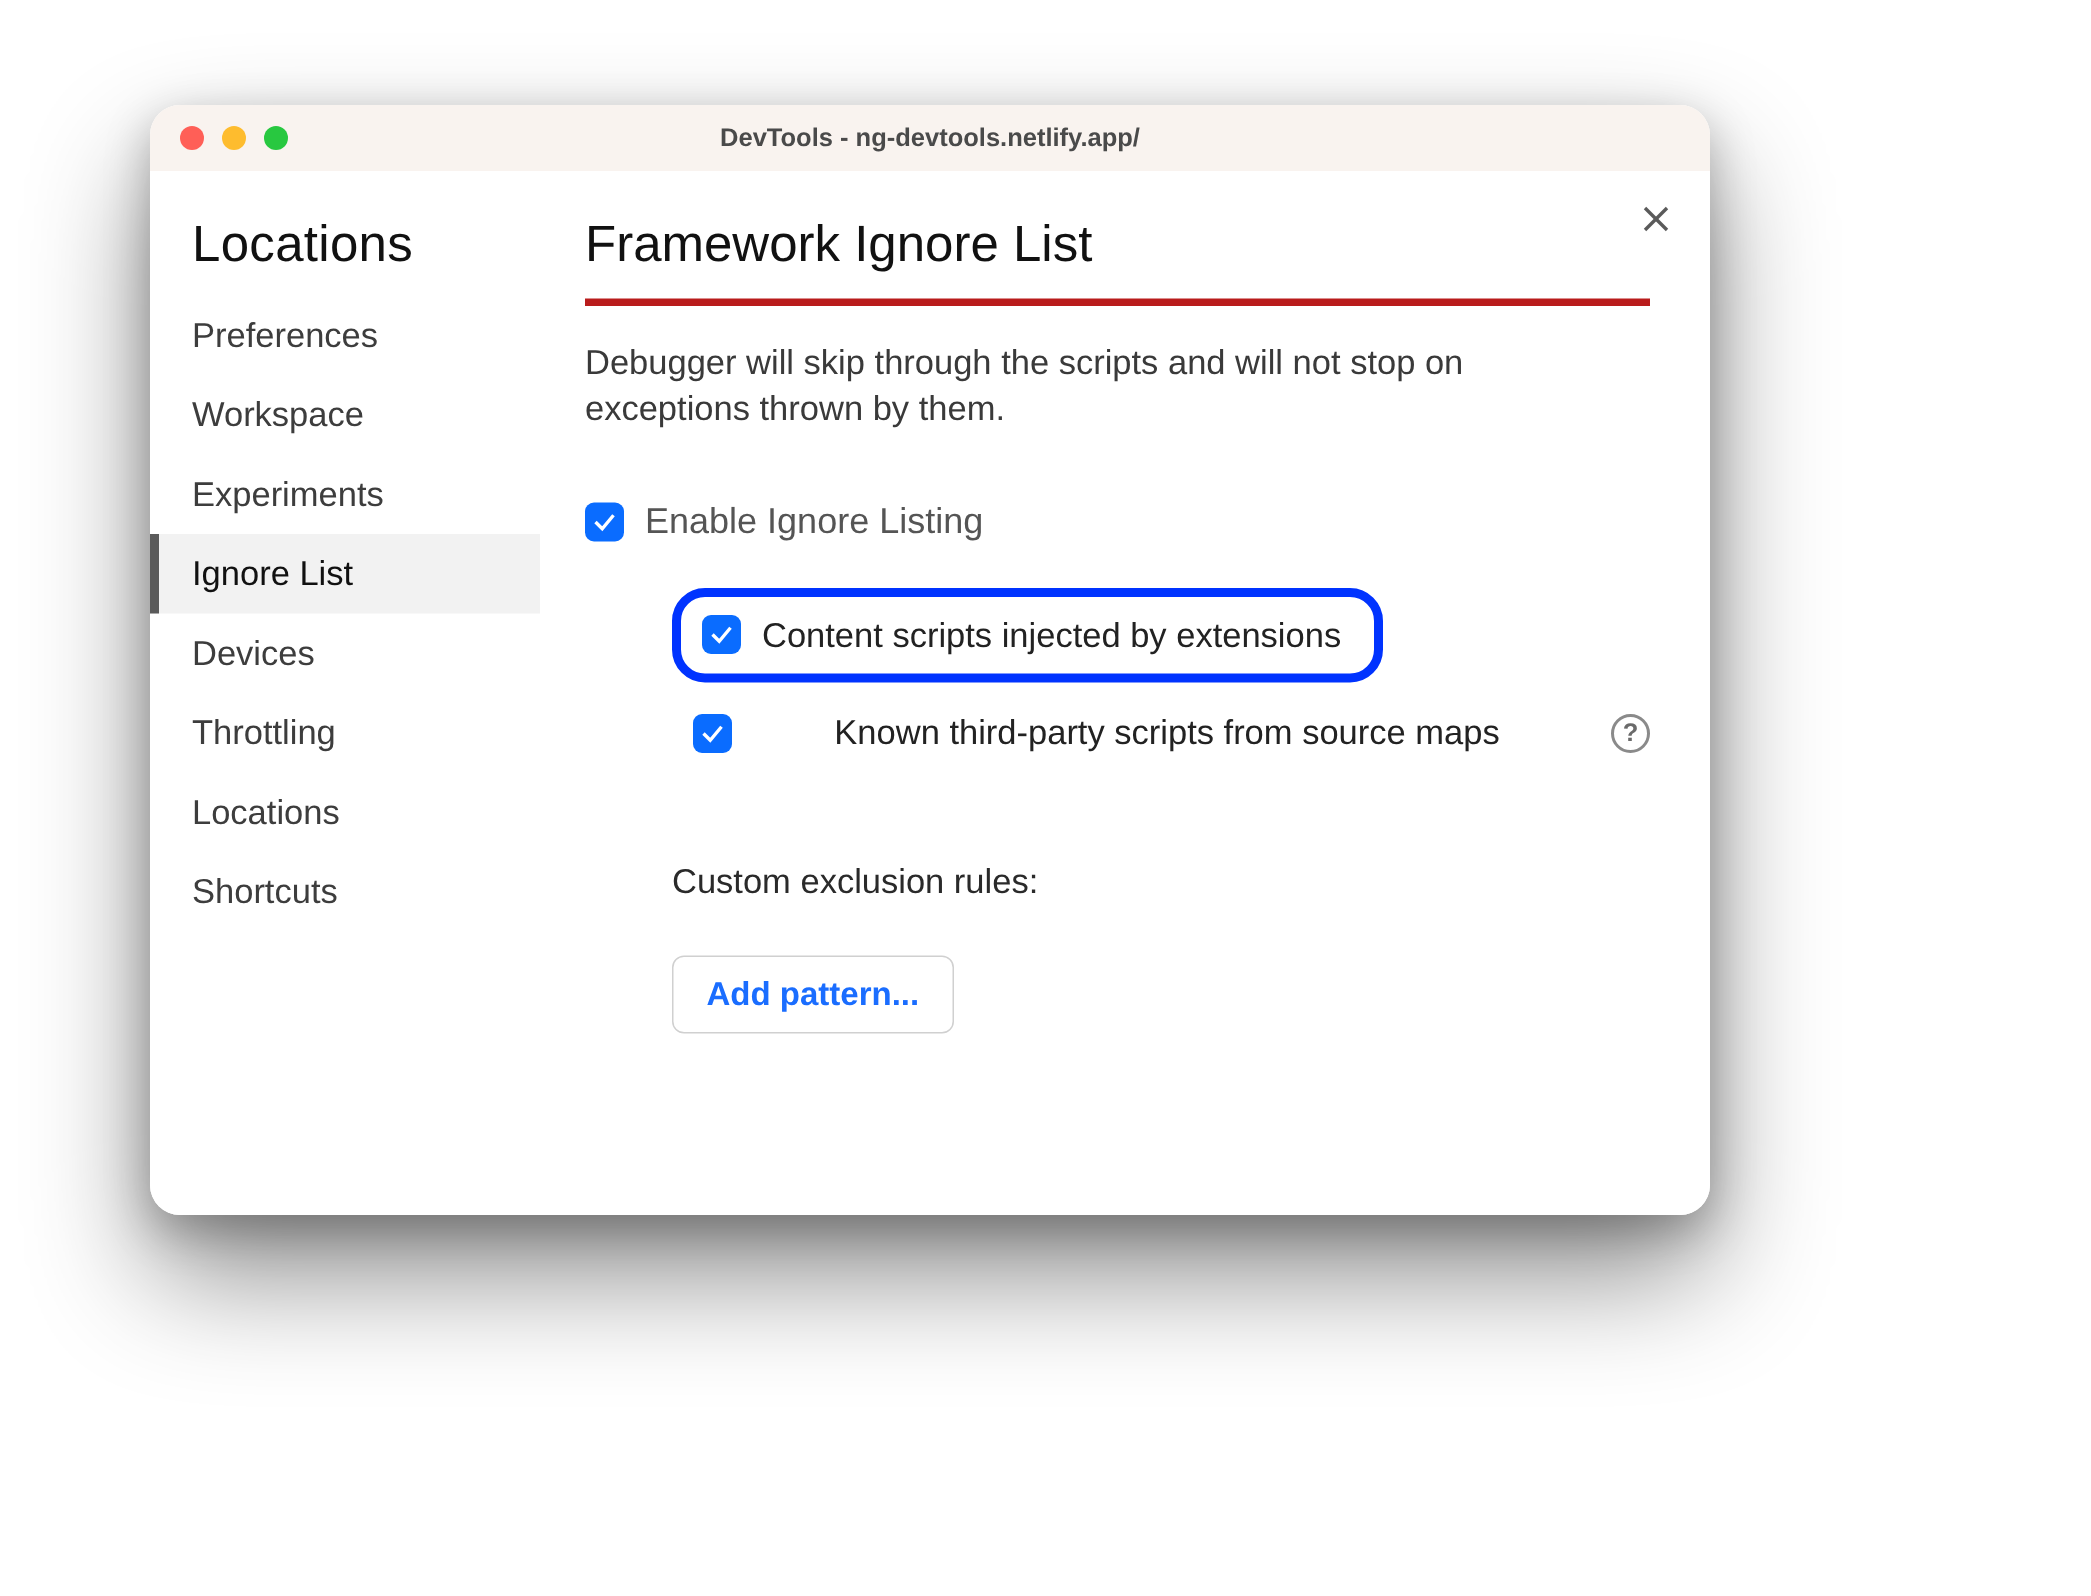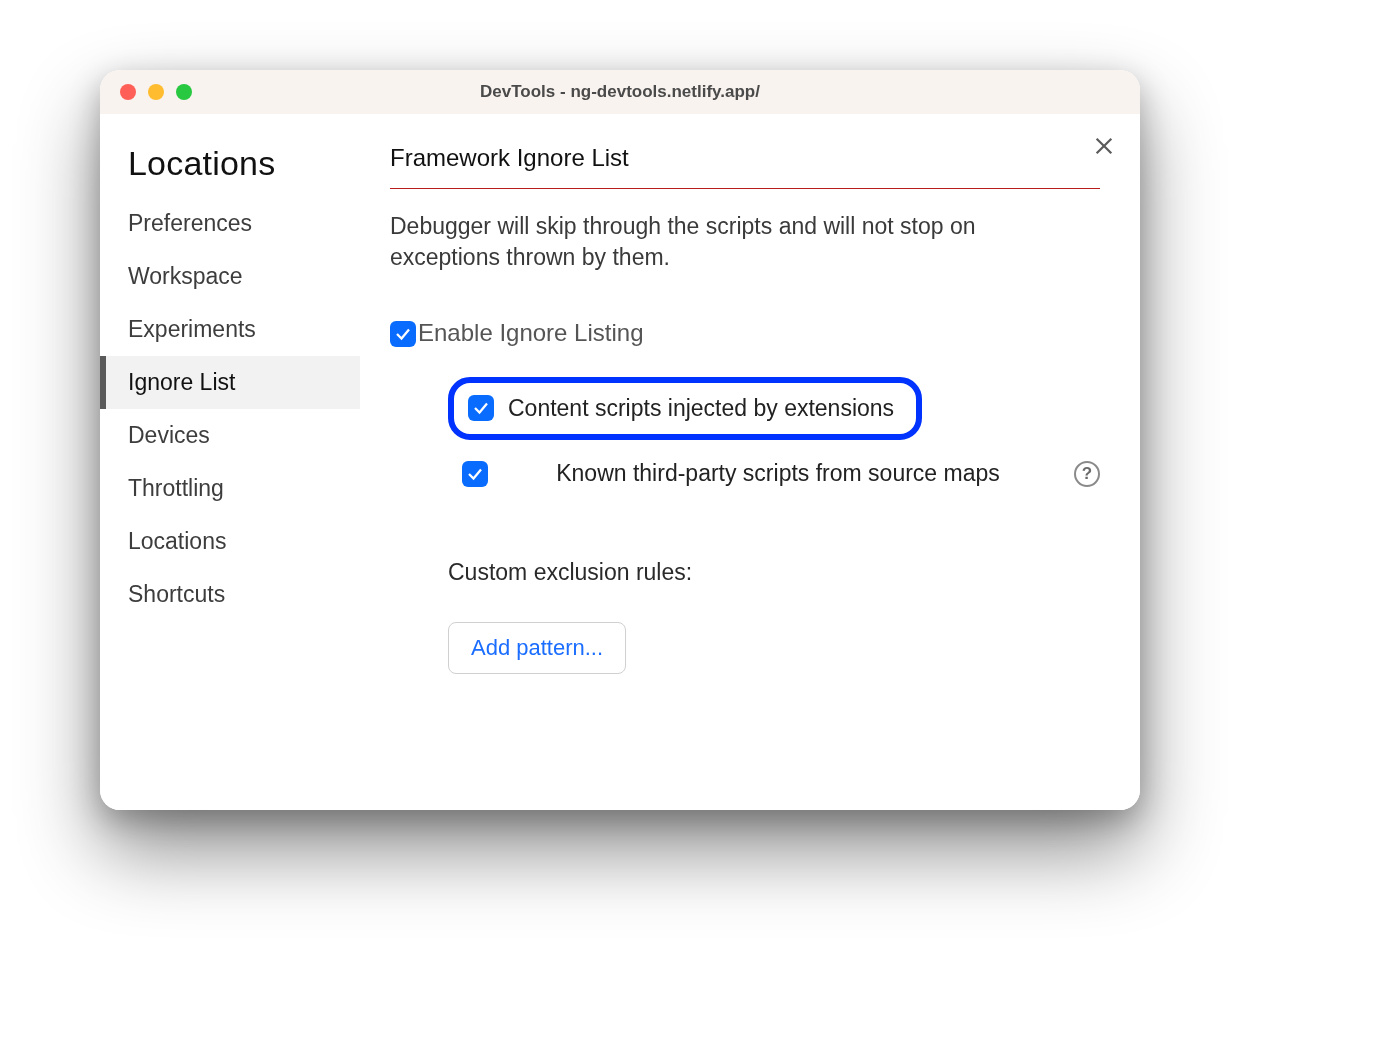--- a/index.html
+++ b/index.html
@@ -92,37 +92,37 @@
     position: absolute;
     left: 0; top: 0; bottom: 0;
     width: 6px;
     background: #5a5a5a;
   }
   .main {
     flex: 1 1 auto;
     padding: 30px 40px 30px 30px;
   }
   .main-title {
-    font-size: 24px;
+    font-size: 34px;
     font-weight: 400;
     color: #111;
     padding-bottom: 16px;
-    border-bottom: 1px solid #b91c1c;
+    border-bottom: 5px solid #b91c1c;
   }
   .description {
     font-size: 23px;
     color: #3a3a3a;
     margin-top: 22px;
     line-height: 1.35;
     max-width: 700px;
   }
   .row {
     display: flex;
-    align-items: flex-end;
-    gap: 2px;
+    align-items: center;
+    gap: 14px;
   }
   .section {
     margin-top: 46px;
   }
   .checkbox {
     width: 26px; height: 26px;
     border-radius: 6px;
     background: #0a6cff;
     display: flex; align-items: center; justify-content: center;
     flex: 0 0 auto;
@@ -176,21 +176,21 @@
   .custom-section {
     margin-left: 58px;
     margin-top: 72px;
   }
   .add-pattern-btn {
     margin-top: 20px;
     border: 1px solid #d0d0d0;
     background: #fff;
     color: #1a6dff;
     font-size: 22px;
-    font-weight: 400;
+    font-weight: 700;
     padding: 12px 22px;
     border-radius: 8px;
     cursor: pointer;
   }
 </style>
 </head>
 <body>
 
 <div class="stage">
   <div class="window">

